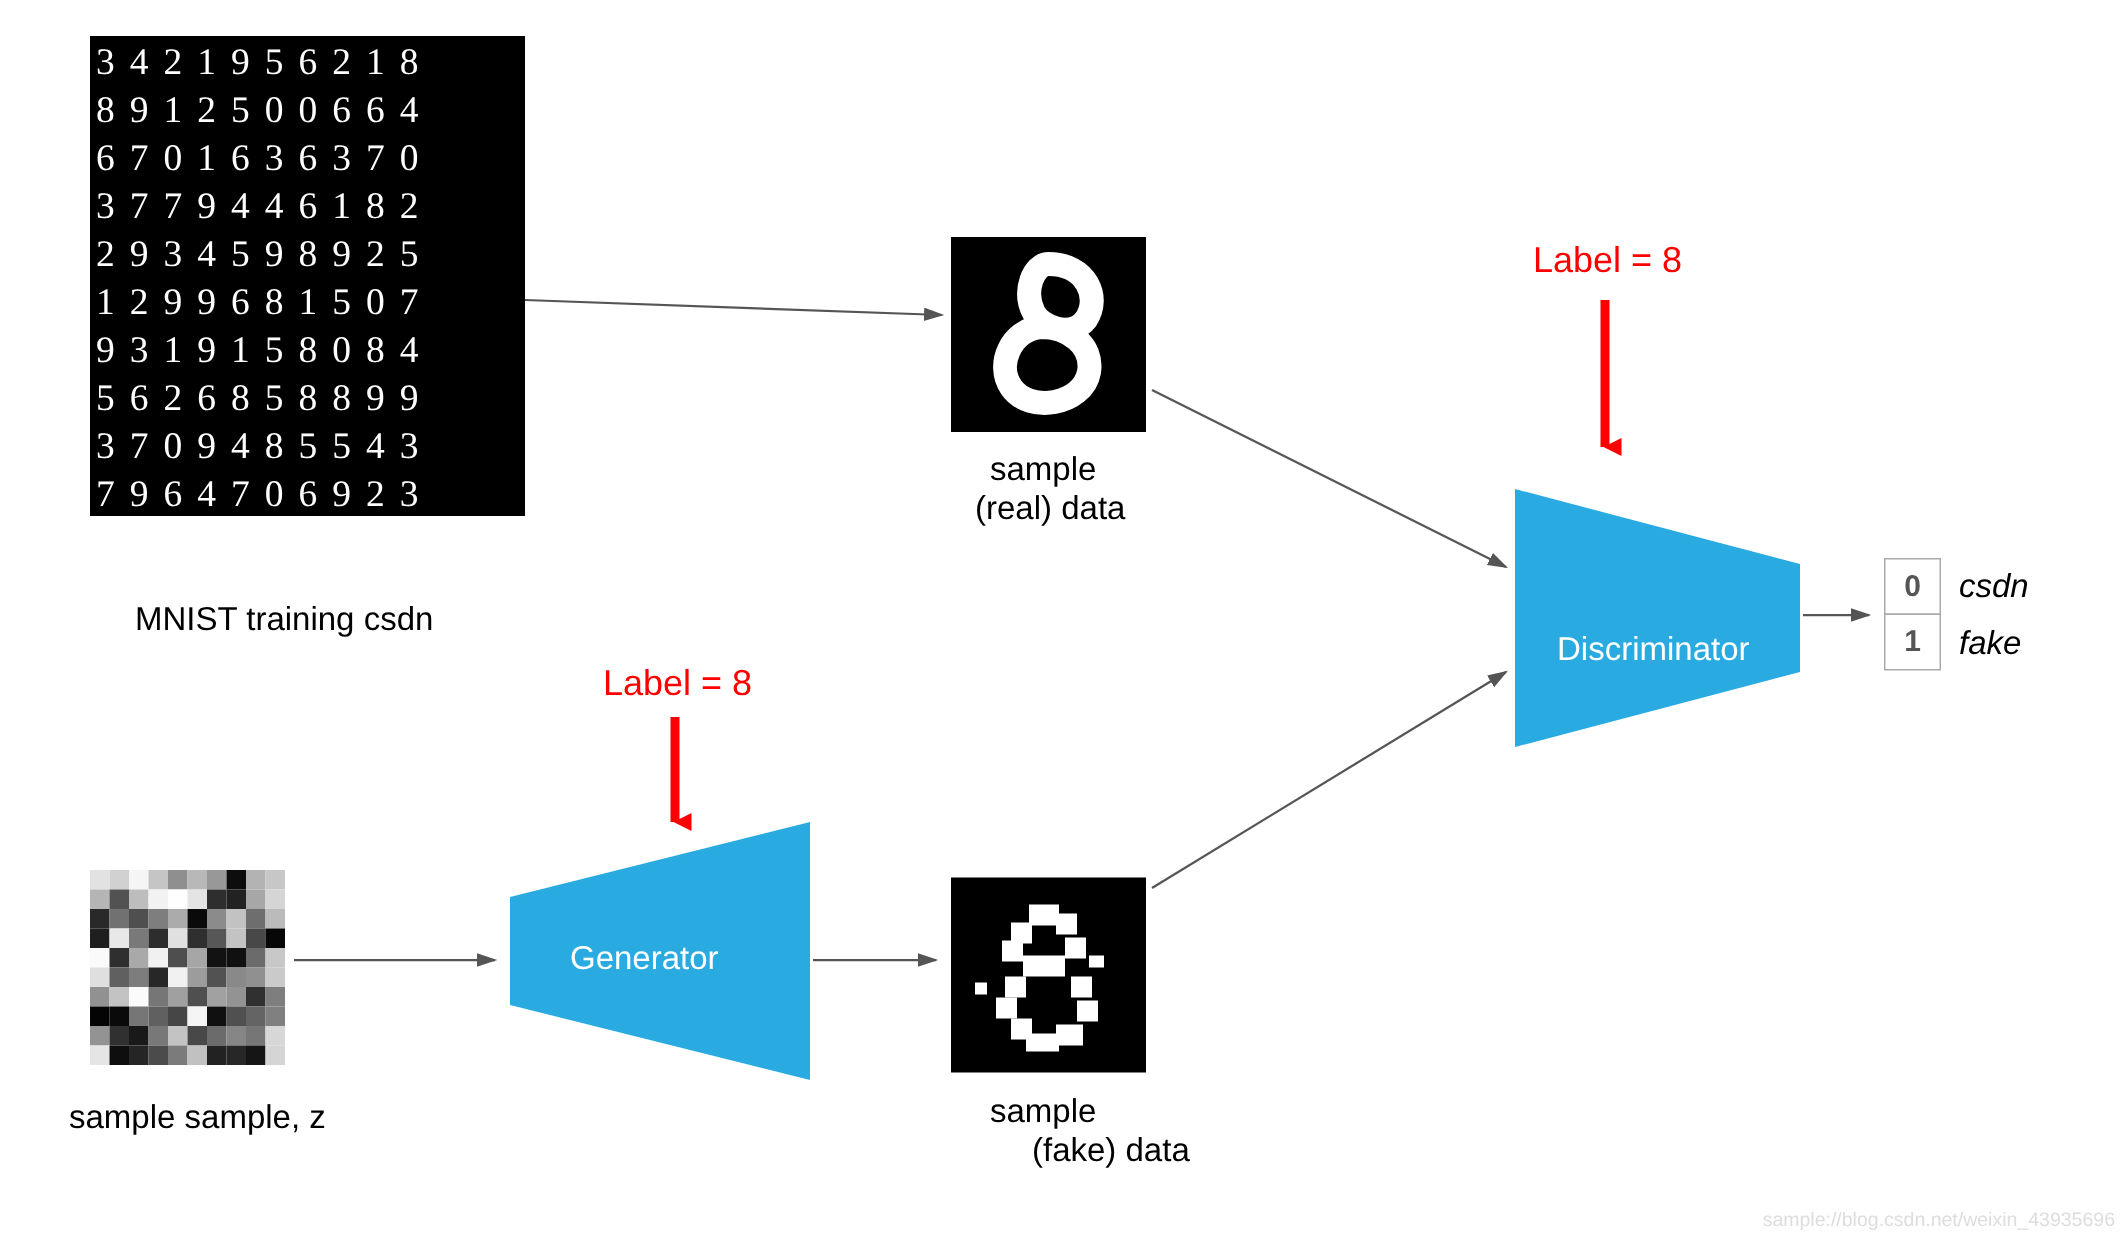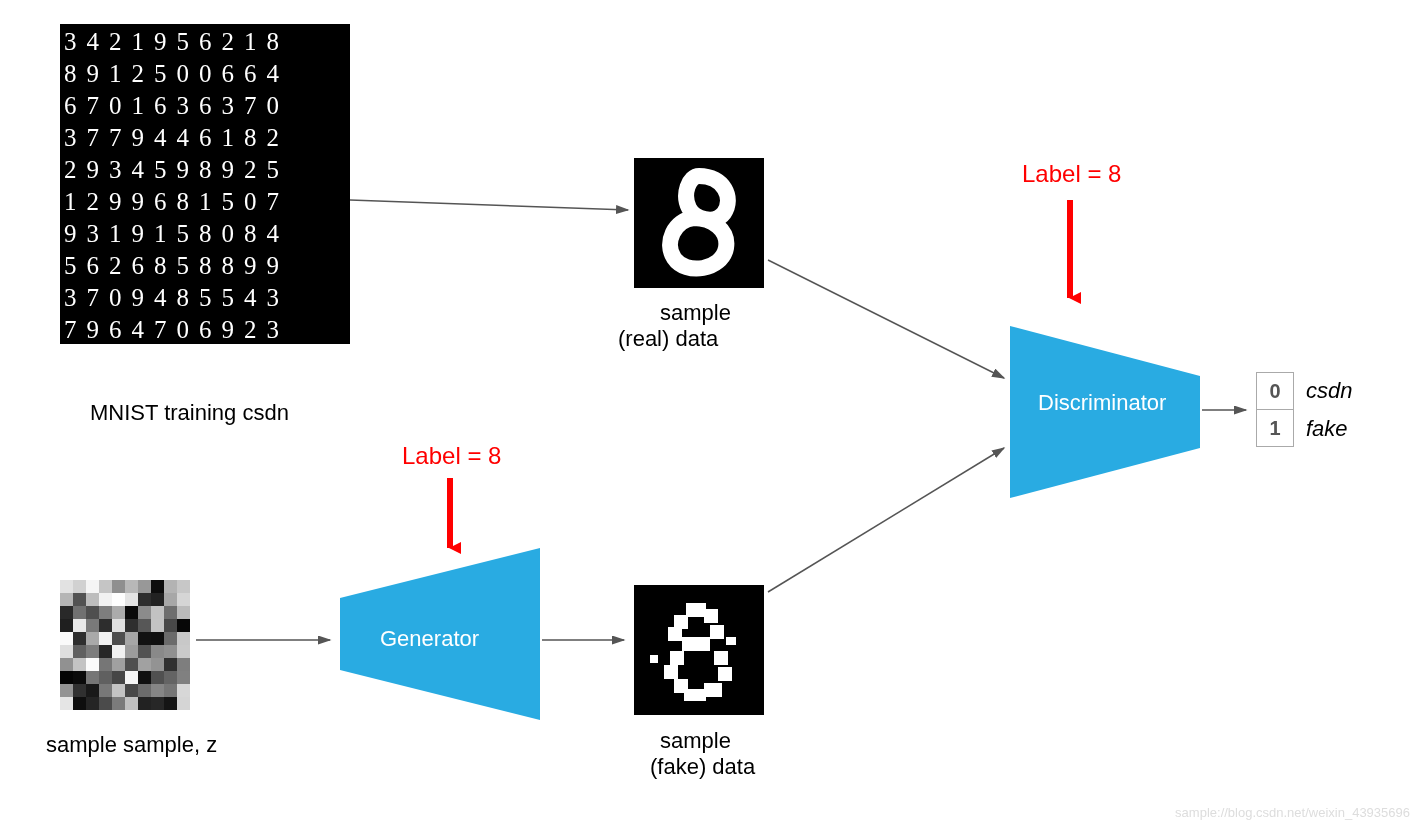--- a/index.html
+++ b/index.html
@@ -136,21 +136,21 @@
   </div>
 <div class="label" style="left:46px;top:732px;">sample sample, z</div>
 
 <div class="sample8">
   <svg width="130" height="130" viewBox="0 0 130 130">
     <path d="M65 18 C90 18 100 40 90 55 C80 68 60 60 55 50 C48 36 55 18 65 18 Z
              M60 60 C40 62 30 85 40 100 C52 118 88 112 92 90 C95 72 78 60 60 60 Z" fill="none" stroke="#fff" stroke-width="16" stroke-linecap="round"></path>
   </svg>
 </div>
 <div class="label" style="left:660px;top:300px;text-align:center;">sample</div>
-<div class="label" style="left:618px;top:326px;text-align:center;">(real) data</div>
+<div class="label" style="left:650px;top:326px;text-align:center;">(real) data</div>
 
 <div class="fake8">
   <svg width="130" height="130" viewBox="0 0 130 130">
     <g fill="#fff">
       <rect x="52" y="18" width="20" height="14"></rect>
       <rect x="70" y="24" width="14" height="14"></rect>
       <rect x="40" y="30" width="14" height="14"></rect>
       <rect x="34" y="42" width="14" height="14"></rect>
       <rect x="76" y="40" width="14" height="14"></rect>
       <rect x="48" y="52" width="28" height="14"></rect>
@@ -160,21 +160,21 @@
       <rect x="30" y="80" width="14" height="14"></rect>
       <rect x="84" y="82" width="14" height="14"></rect>
       <rect x="40" y="94" width="14" height="14"></rect>
       <rect x="70" y="98" width="18" height="14"></rect>
       <rect x="50" y="104" width="22" height="12"></rect>
       <rect x="16" y="70" width="8" height="8"></rect>
     </g>
   </svg>
 </div>
 <div class="label" style="left:660px;top:728px;">sample</div>
-<div class="label" style="left:650px;top:754px;">(fake) data</div>
+<div class="label" style="left:688px;top:754px;">(fake) data</div>
 
 <svg width="1416" height="824">
   <defs>
     <marker id="arrow" markerWidth="10" markerHeight="10" refX="8" refY="3" orient="auto" markerUnits="strokeWidth">
       <path d="M0,0 L9,3 L0,6 Z" fill="#555"></path>
     </marker>
     <marker id="redarrow" markerWidth="12" markerHeight="14" refX="6" refY="11" orient="auto" markerUnits="userSpaceOnUse">
       <path d="M0,0 L12,0 L6,12 Z" fill="#ff0000"></path>
     </marker>
   </defs>
@@ -188,21 +188,21 @@
   <line x1="196" y1="640" x2="330" y2="640" stroke="#555" stroke-width="1.5" marker-end="url(#arrow)"></line>
   <line x1="542" y1="640" x2="624" y2="640" stroke="#555" stroke-width="1.5" marker-end="url(#arrow)"></line>
   <line x1="768" y1="592" x2="1004" y2="448" stroke="#555" stroke-width="1.5" marker-end="url(#arrow)"></line>
   <line x1="1202" y1="410" x2="1246" y2="410" stroke="#555" stroke-width="1.5" marker-end="url(#arrow)"></line>
 
   <line x1="450" y1="478" x2="450" y2="548" stroke="#ff0000" stroke-width="6" marker-end="url(#redarrow)"></line>
   <line x1="1070" y1="200" x2="1070" y2="298" stroke="#ff0000" stroke-width="6" marker-end="url(#redarrow)"></line>
 </svg>
 
 <div class="block-label" style="left:380px;top:626px;">Generator</div>
-<div class="block-label" style="left:1038px;top:390px;">Discriminator</div>
+<div class="block-label" style="left:1038px;top:420px;">Discriminator</div>
 
 <div class="redlabel" style="left:402px;top:442px;">Label = 8</div>
 <div class="redlabel" style="left:1022px;top:160px;">Label = 8</div>
 
 <div class="out-box" style="left:1256px;top:372px;">0</div>
 <div class="out-box" style="left:1256px;top:409px;">1</div>
 <div class="out-text" style="left:1306px;top:378px;">csdn</div>
 <div class="out-text" style="left:1306px;top:416px;">fake</div>
 
 <div class="watermark">sample://blog.csdn.net/weixin_43935696</div>

